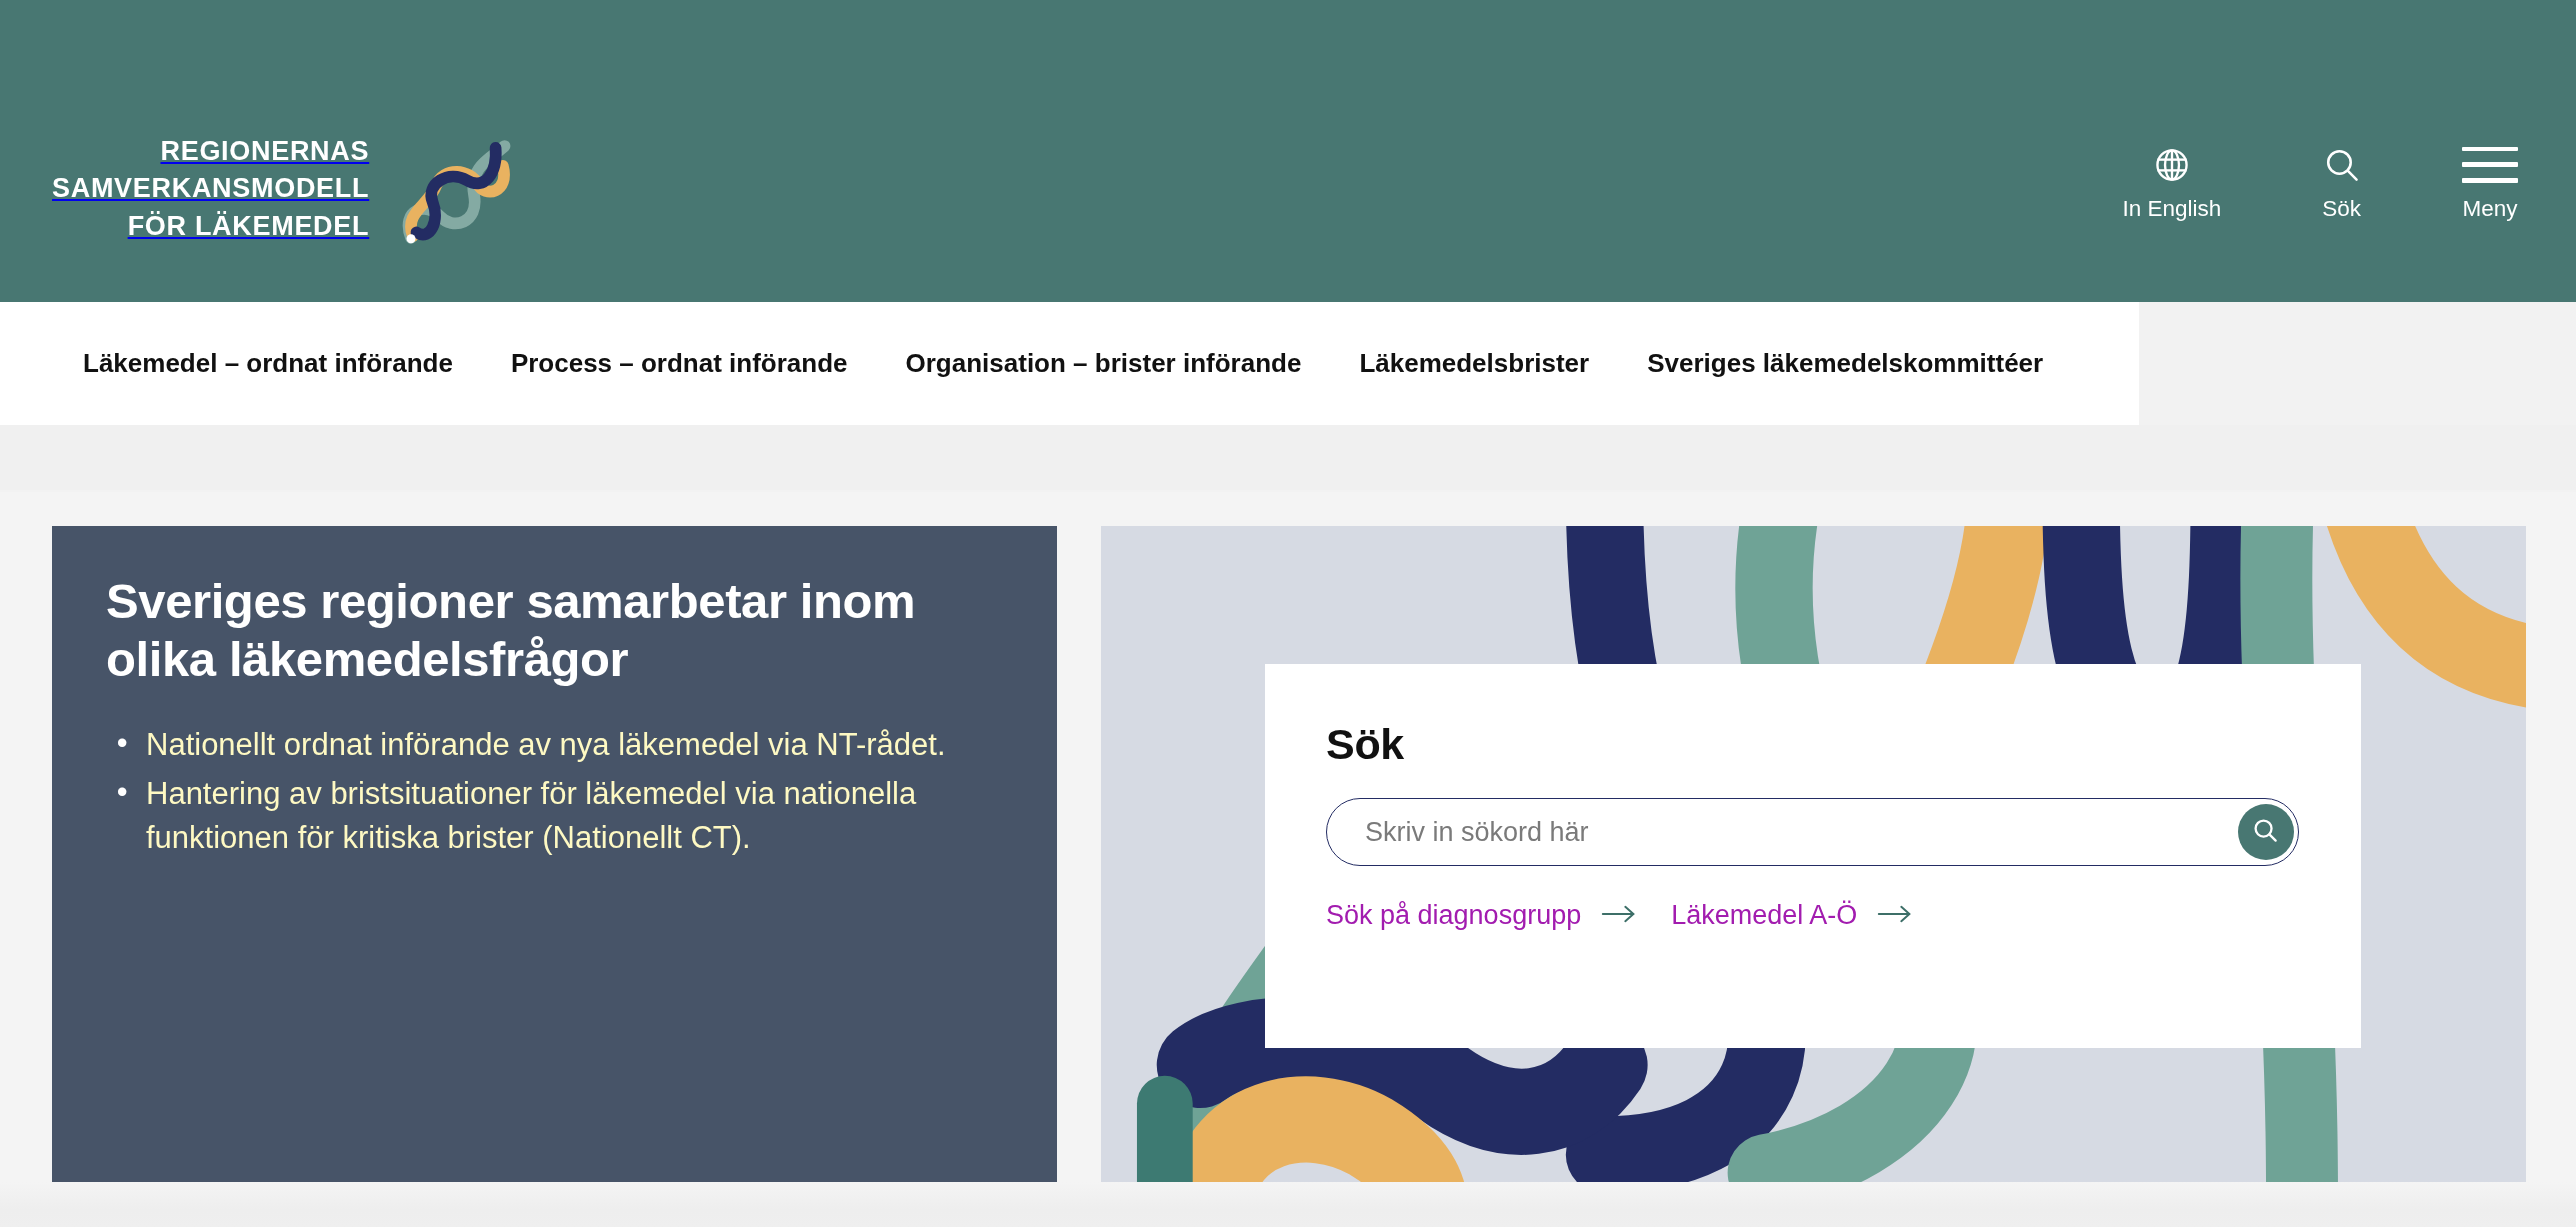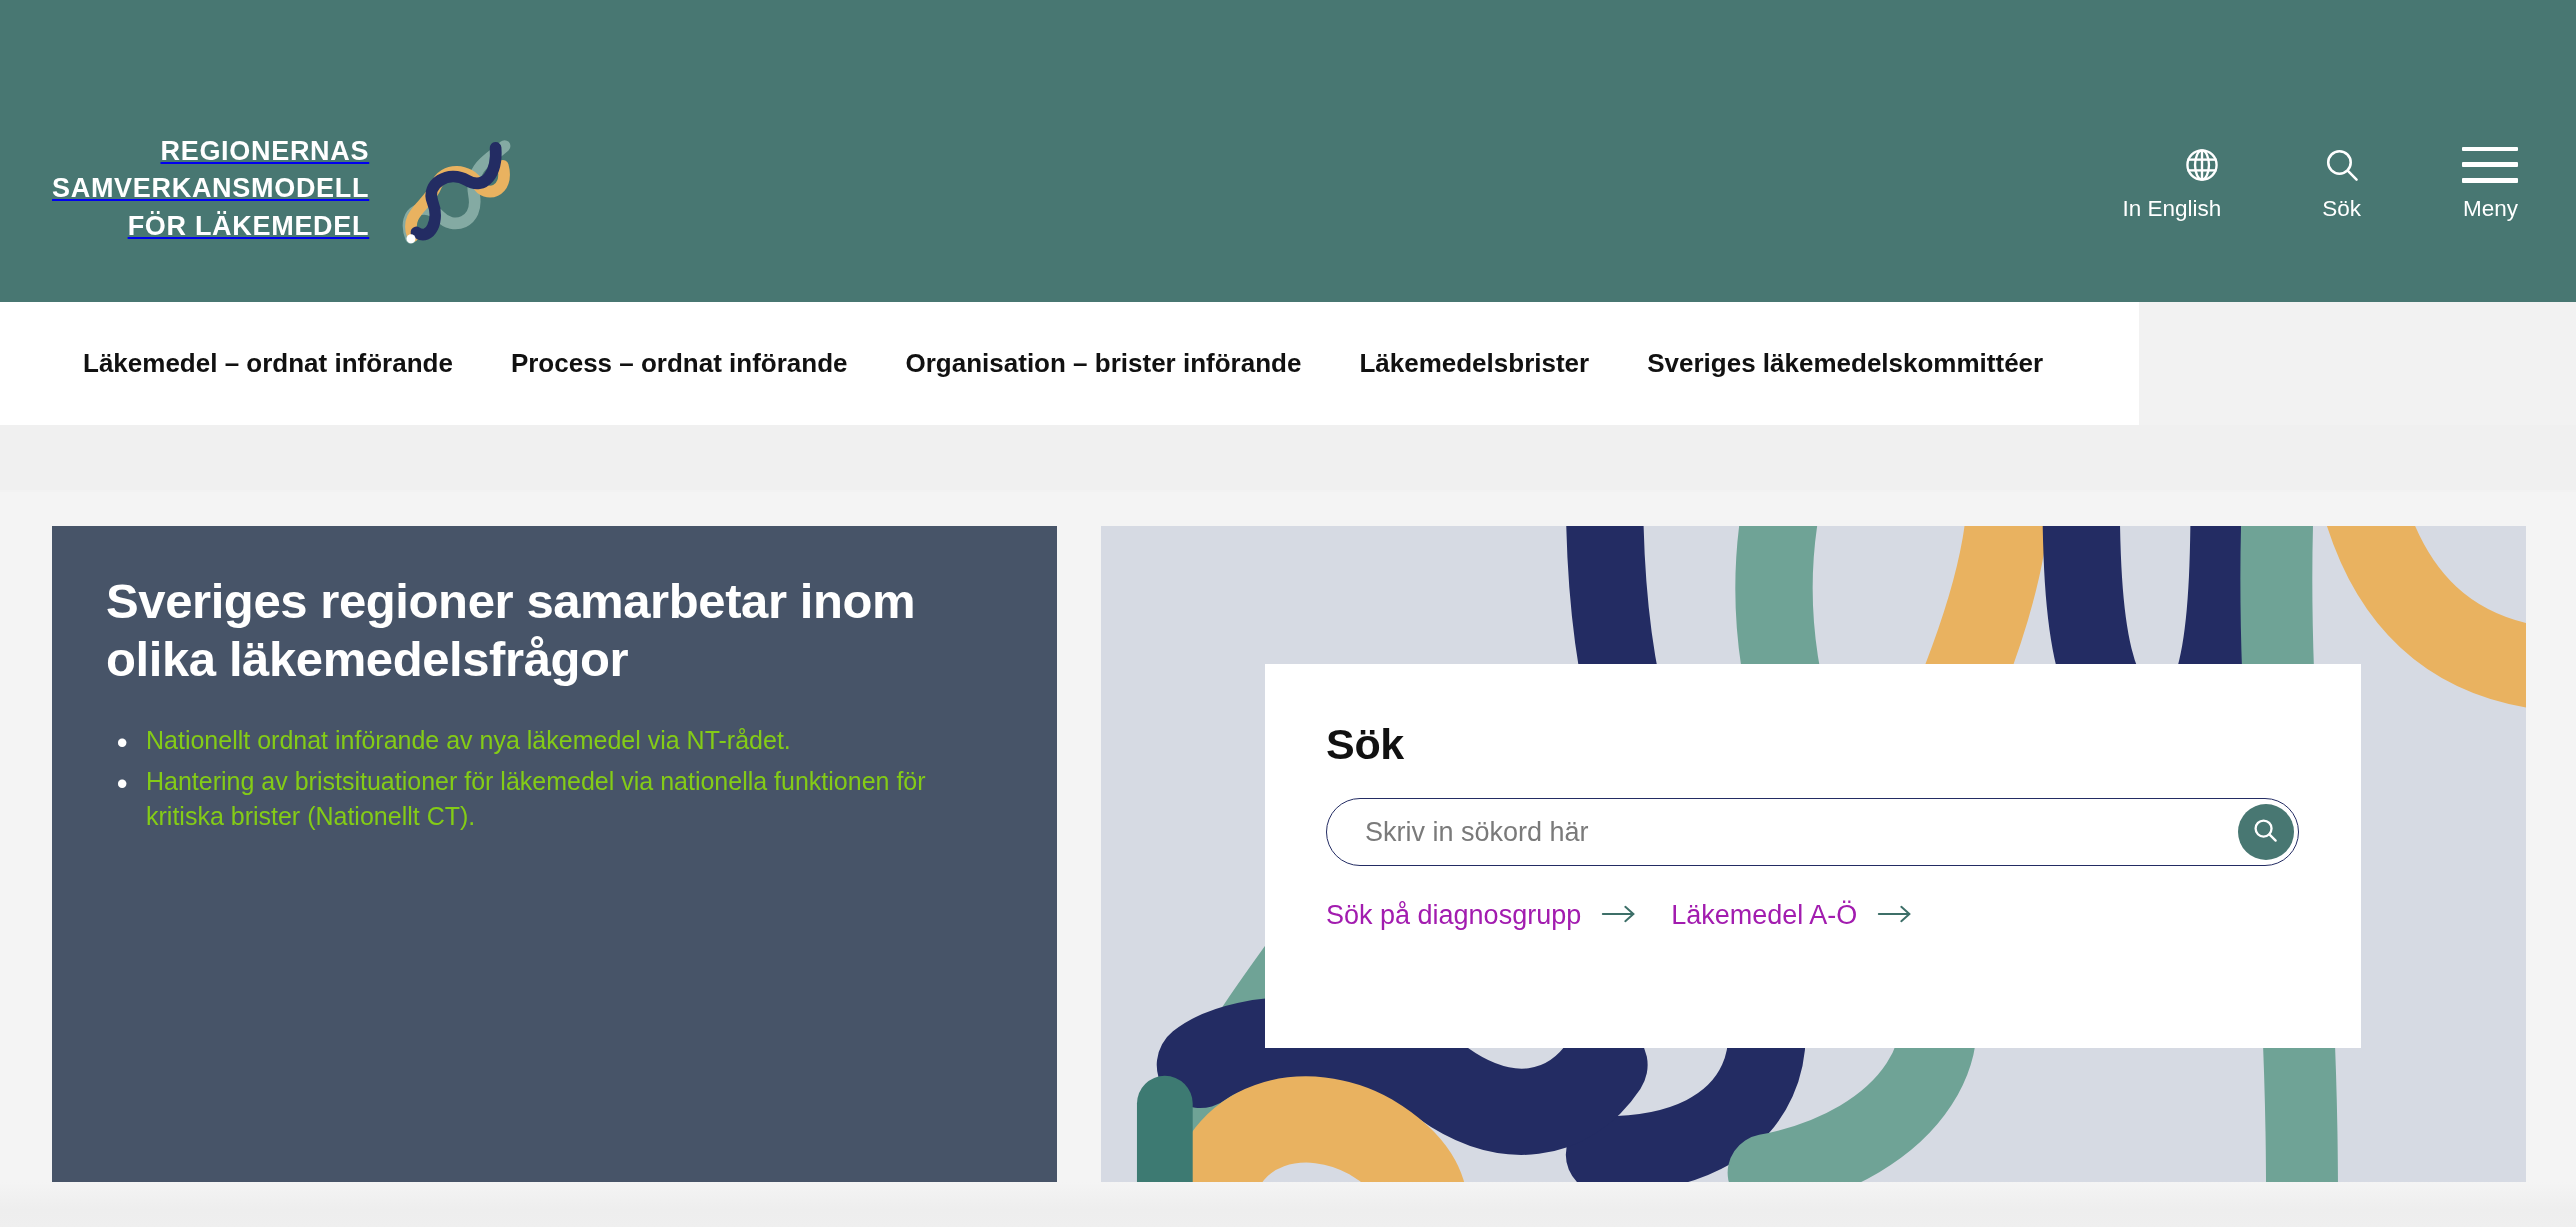--- a/index.html
+++ b/index.html
@@ -50,21 +50,21 @@
     position: absolute;
     right: 58px;
     top: 144px;
     display: flex;
     align-items: flex-start;
     gap: 101px;
   }
   .header-action {
     display: flex;
     flex-direction: column;
-    align-items: flex-end;
+    align-items: center;
     cursor: pointer;
     color: #ffffff;
     text-decoration: none;
   }
   .header-action .ico { height: 41px; display: flex; align-items: center; justify-content: center; }
   .header-action .lbl {
     margin-top: 10.8px;
     font-size: 22.5px;
     color: #ffffff;
     white-space: nowrap;
@@ -128,22 +128,22 @@
     font-weight: bold;
     line-height: 1.18;
     letter-spacing: -0.4px;
   }
   .intro-list {
     margin-top: 34px;
     list-style: none;
   }
   .intro-list li {
     position: relative;
-    color: #84cc16;
-    font-size: 25px;
+    color: #fef9c3;
+    font-size: 31px;
     line-height: 1.42;
     padding-left: 40px;
     margin-bottom: 5.4px;
   }
   .intro-list li::before {
     content: "\2022";
     position: absolute;
     left: 10.8px;
     top: -1.8px;
     font-size: 31px;

